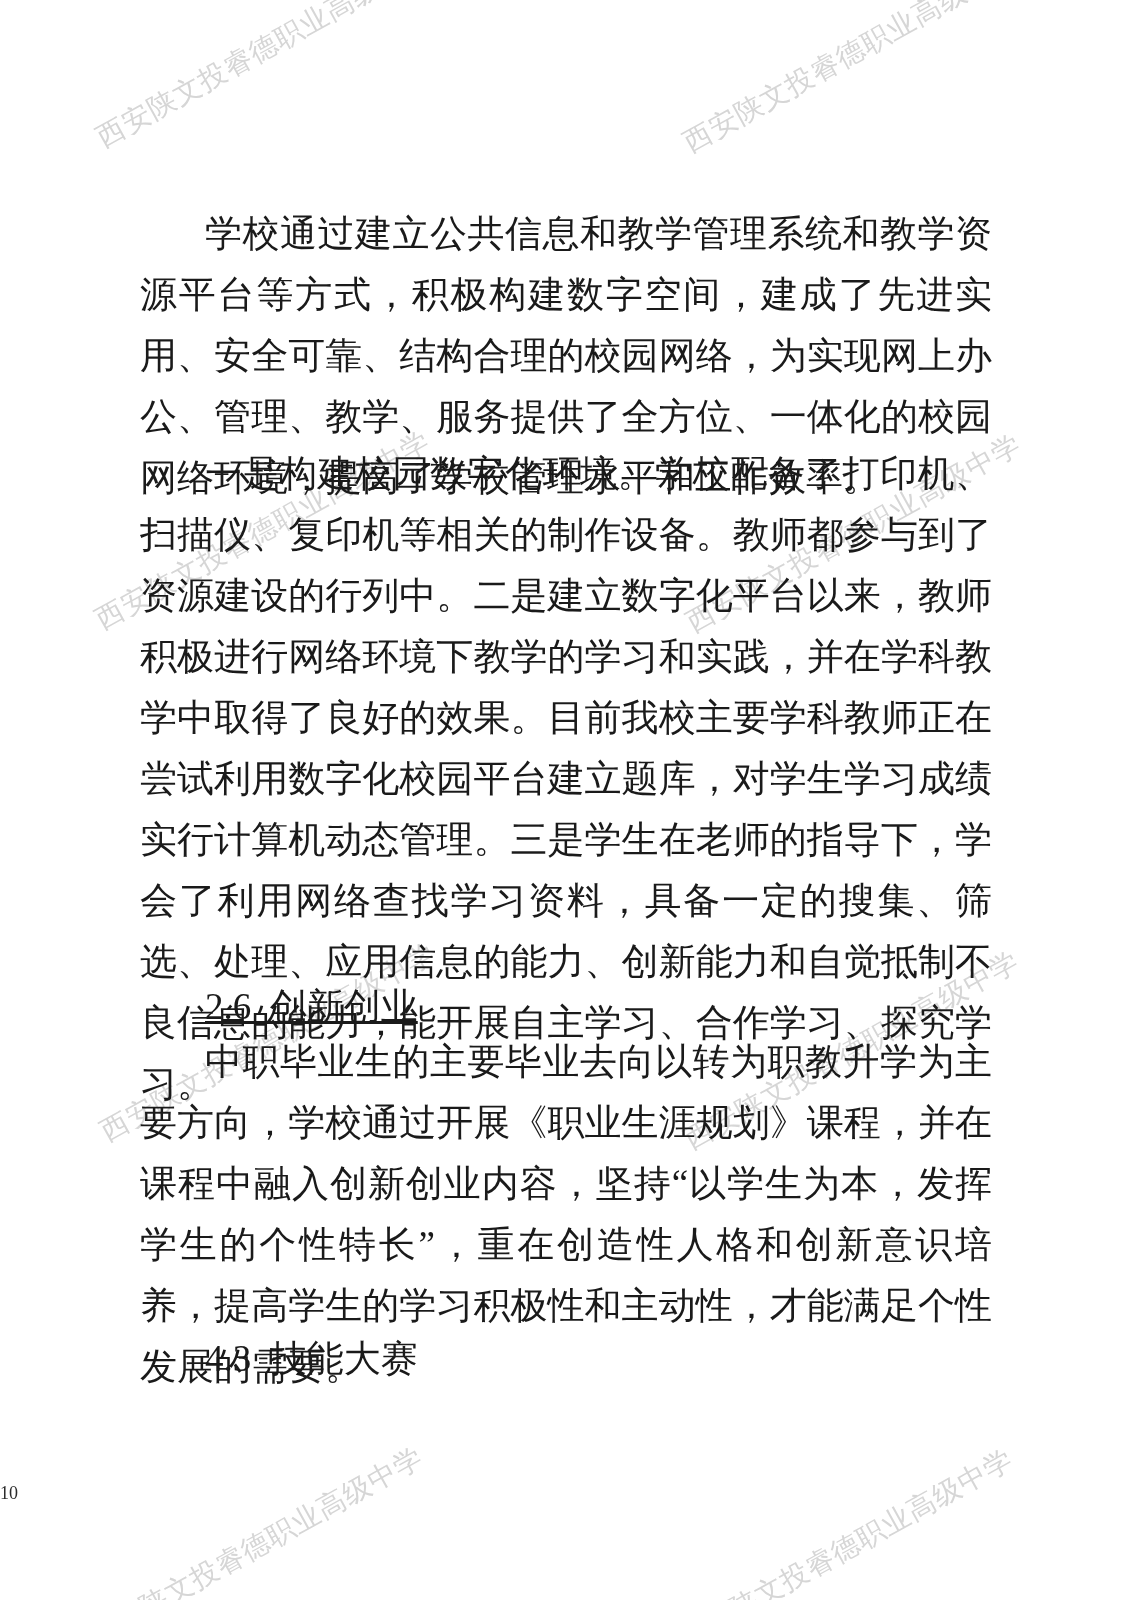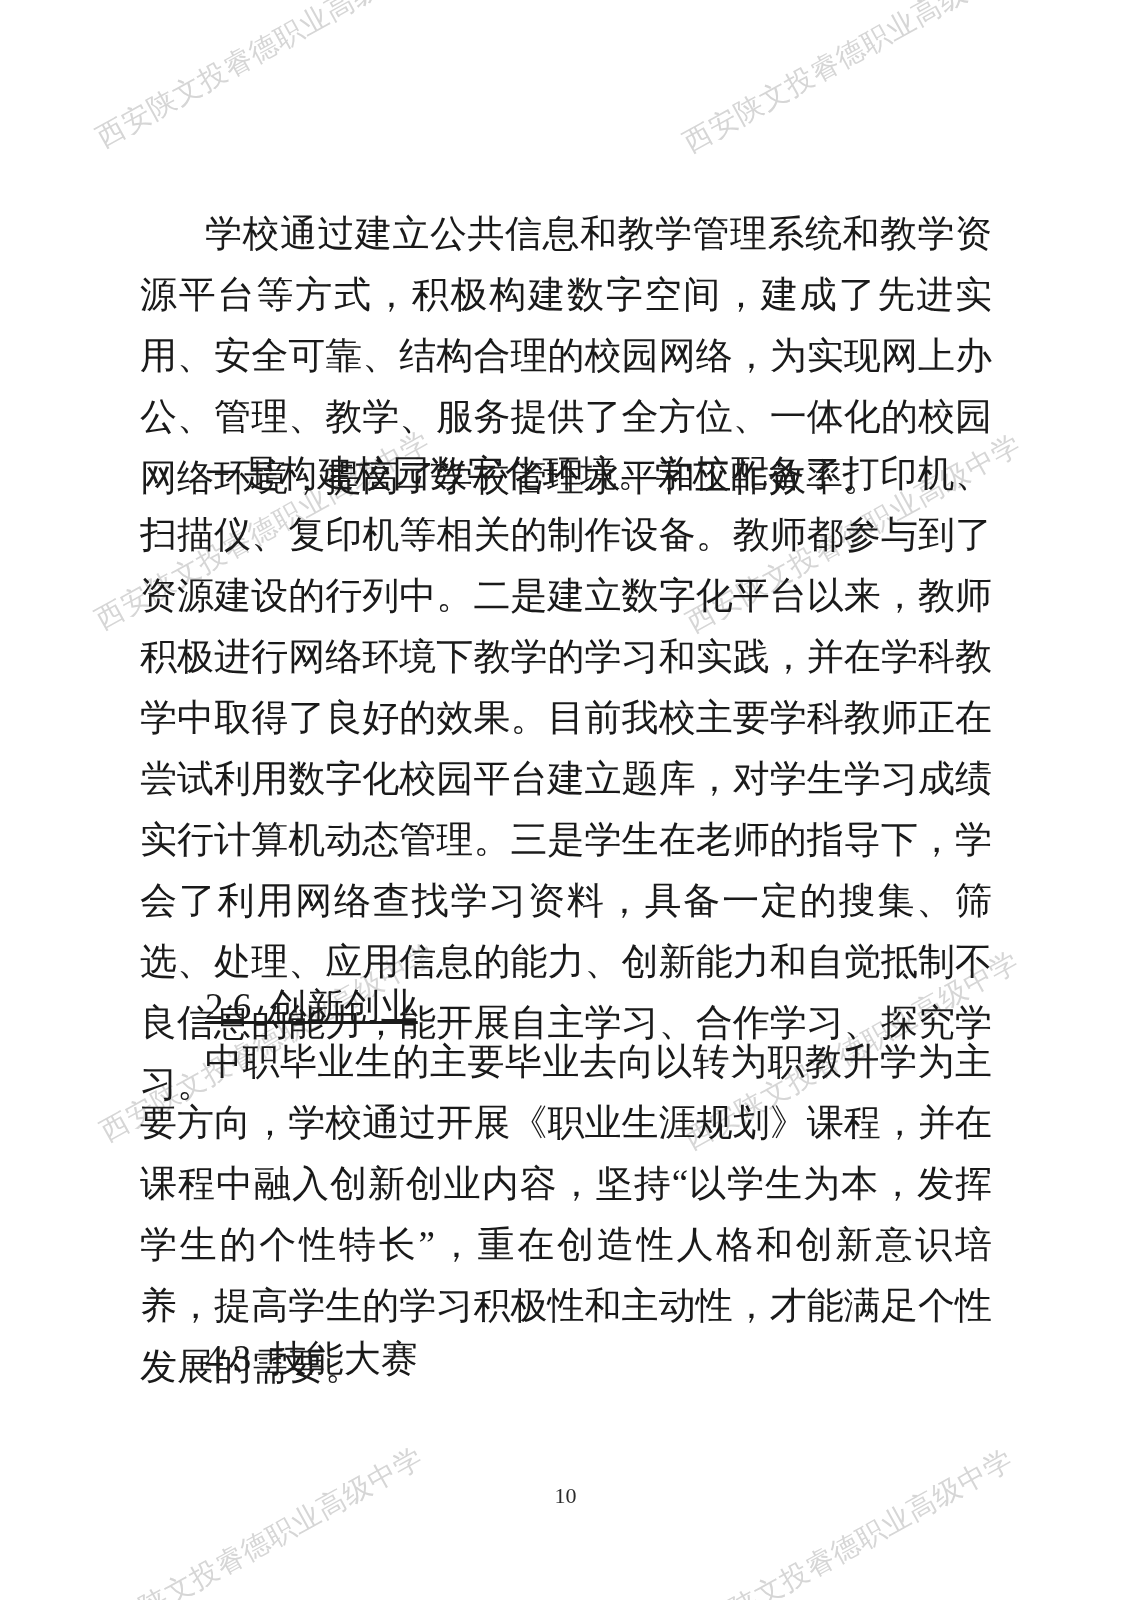--- a/index.html
+++ b/index.html
@@ -62,22 +62,22 @@
   .pos-p1  { top: 203px; }
   .pos-p2  { top: 443px; }
   .pos-h26 { top: 976px; text-decoration: underline; }
   .pos-p3  { top: 1031px; }
   .pos-h27 { top: 1328px; }
   .page-number {
     position: absolute;
     left: 0;
     top: 1483px;
     width: 100%;
-    text-align: center;
-    font-size: 22px;
+    text-align: left;
+    font-size: 18px;
     color: #2b2b2b;
     font-family: "Liberation Serif", "DejaVu Serif", serif;
   }
 </style>
 </head>
 <body>
 
 <div class="wm-layer">
   <span class="wm wm1">西安陕文投睿德职业高级中学</span>
   <span class="wm wm2">西安陕文投睿德职业高级中学</span>

